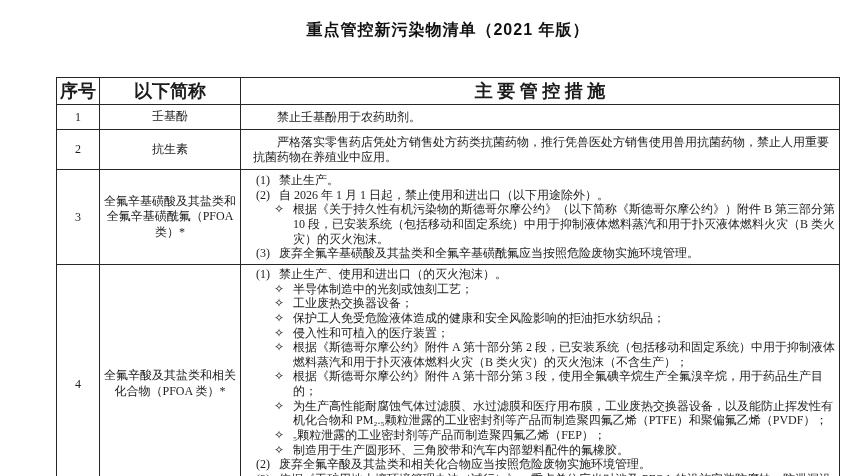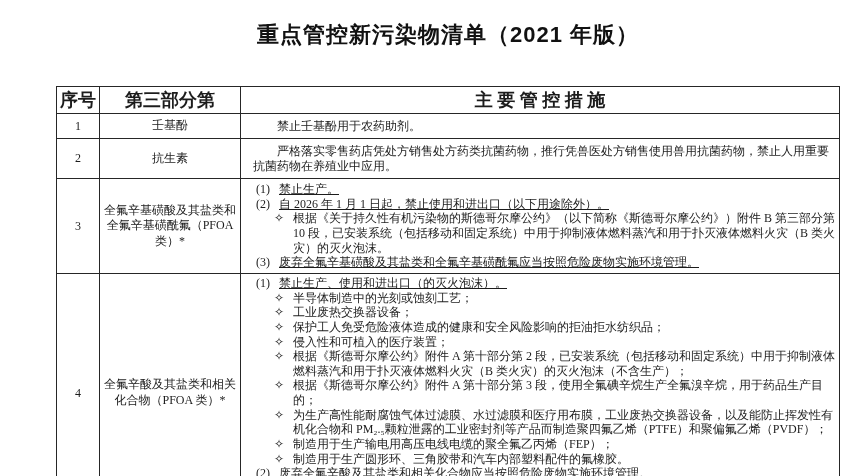--- a/index.html
+++ b/index.html
@@ -13,21 +13,21 @@
   body {
     font-family: "Liberation Serif", serif;
     color: #1c1c1c;
   }
   .page-title {
     width: 784px;
     margin: 20px 0 0 56px;
     text-align: center;
     font-family: "Liberation Sans", sans-serif;
     font-weight: bold;
-    font-size: 22px;
+    font-size: 16px;
     letter-spacing: 1px;
     color: #111111;
     white-space: nowrap;
   }
   table.control-table {
     border-collapse: collapse;
     table-layout: fixed;
     width: 784px;
     margin: 36px 0 0 56px;
     font-size: 12px;
@@ -74,21 +74,20 @@
   .m-num {
     display: flex;
   }
   .m-num .lbl {
     flex: 0 0 26px;
     padding-left: 3px;
     box-sizing: border-box;
   }
   .m-num .txt {
     flex: 1;
-    text-decoration: underline;
   }
   .m-bul {
     display: flex;
     padding-left: 21px;
   }
   .m-bul .bul {
     flex: 0 0 19px;
     box-sizing: border-box;
   }
   .m-bul .txt {
@@ -97,21 +96,21 @@
 </style>
 </head>
 <body>
 
 <div class="page-title">重点管控新污染物清单（2021 年版）</div>
 
 <table class="control-table">
   <thead>
     <tr class="header-row">
       <th class="col-no">序号</th>
-      <th class="col-name">第三部分第</th>
+      <th class="col-name">以下简称</th>
       <th class="col-meas">主 要 管 控 措 施</th>
     </tr>
   </thead>
   <tbody>
 
   <tr class="body-row">
         <td class="cell-no">1</td>
         <td class="cell-name">壬基酚</td>
         <td class="cell-meas">
           <div class="m-para">禁止壬基酚用于农药助剂。</div>
@@ -177,21 +176,21 @@
           <div class="m-bul">
             <span class="bul">✧</span>
             <span class="txt">根据《斯德哥尔摩公约》附件 A 第十部分第 3 段，使用全氟碘辛烷生产全氟溴辛烷，用于药品生产目的；</span>
           </div>
           <div class="m-bul">
             <span class="bul">✧</span>
             <span class="txt">为生产高性能耐腐蚀气体过滤膜、水过滤膜和医疗用布膜，工业废热交换器设备，以及能防止挥发性有机化合物和 PM₂.₅颗粒泄露的工业密封剂等产品而制造聚四氟乙烯（PTFE）和聚偏氟乙烯（PVDF）；</span>
           </div>
           <div class="m-bul">
             <span class="bul">✧</span>
-            <span class="txt">制造用于生产输电用高压电线电缆的聚全氟乙丙烯（FEP）；</span>
+            <span class="txt">₅颗粒泄露的工业密封剂等产品而制造聚四氟乙烯（FEP）；</span>
           </div>
           <div class="m-bul">
             <span class="bul">✧</span>
             <span class="txt">制造用于生产圆形环、三角胶带和汽车内部塑料配件的氟橡胶。</span>
           </div>
           <div class="m-num">
             <span class="lbl">(2)</span>
             <span class="txt">废弃全氟辛酸及其盐类和相关化合物应当按照危险废物实施环境管理。</span>
           </div>
           <div class="m-num">

